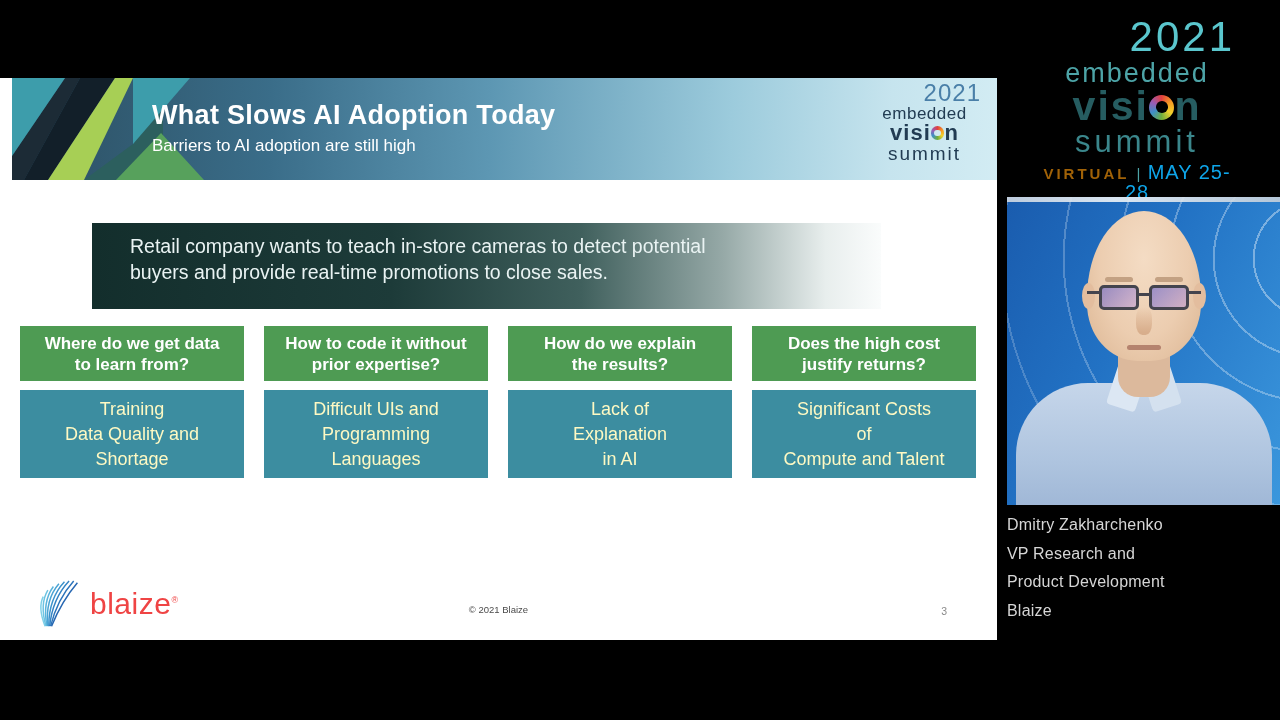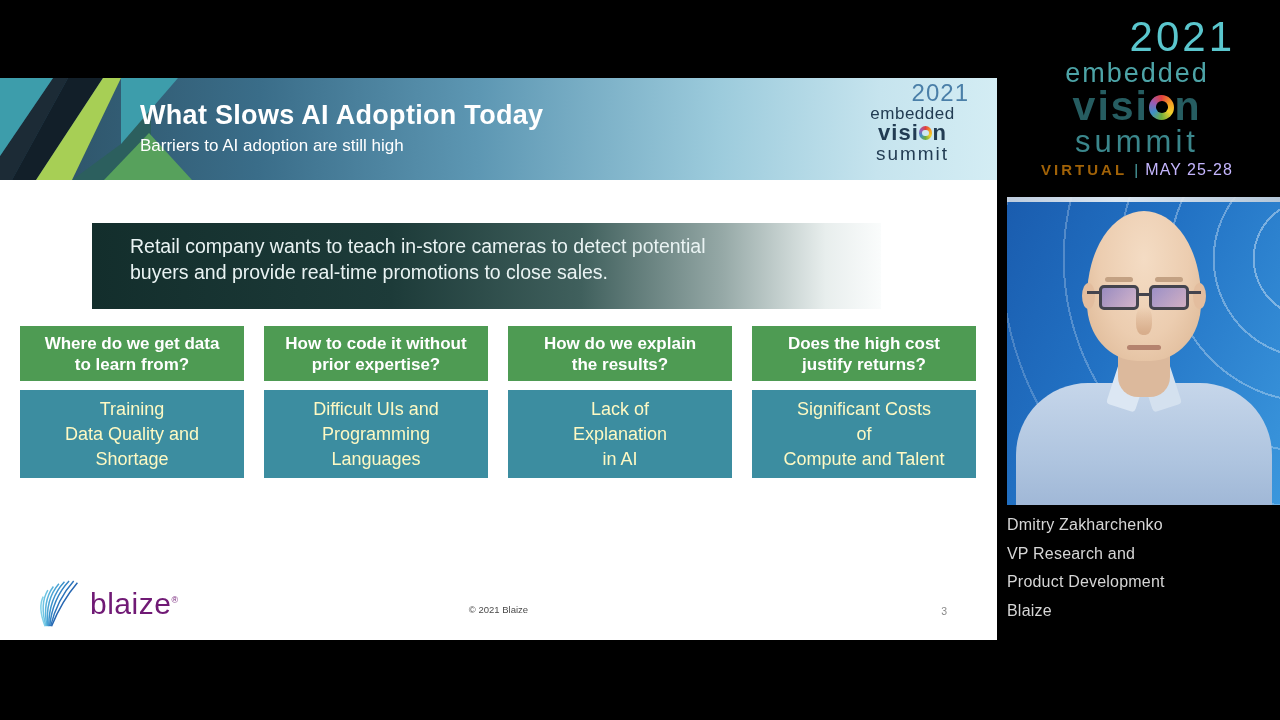--- a/index.html
+++ b/index.html
@@ -2,21 +2,21 @@
 <html><head>
 <meta charset="utf-8">
 <style>
   * { margin:0; padding:0; box-sizing:border-box; }
   html,body { width:1280px; height:720px; background:#000; font-family:"Liberation Sans", sans-serif; overflow:hidden; }
   #stage { position:absolute; top:0; left:0; width:1280px; height:720px; background:#000; }
 
   
   .slide { position:absolute; left:0; top:78px; width:997px; height:562px; background:#fff; }
 
-  .slide-header { position:absolute; left:0; top:0; width:997px; height:102px; overflow:hidden;
+  .slide-header { position:absolute; left:12px; top:0; width:997px; height:102px; overflow:hidden;
     background:linear-gradient(92deg,#2b4d60 0%,#3a6d89 26%,#5d97b3 48%,#9ccbdc 72%,#c6e4ee 88%,#d4edf4 100%); }
   .slide-header .shape { position:absolute; inset:0; }
   .sh-teal1   { background:#3d9dab; clip-path:polygon(0 0,53px 0,0 78px); }
   .sh-navy1   { background:#1c2b36; clip-path:polygon(53px 0,68px 0,12px 102px,0 102px,0 78px); }
   .sh-navy2   { background:#121f29; clip-path:polygon(68px 0,103px 0,36px 102px,12px 102px); }
   .sh-green1  { background:#a7cf55; clip-path:polygon(103px 0,121px 0,72px 102px,36px 102px); }
   .sh-teal2   { background:#3d9dab; clip-path:polygon(121px 0,178px 0,121px 66px); }
   .sh-dteal   { background:#2c5f5e; clip-path:polygon(121px 66px,151px 30px,151px 102px,72px 102px); }
   .sh-green2  { background:#57a15c; clip-path:polygon(149px 55px,192px 102px,104px 102px); }
 
@@ -39,37 +39,37 @@
     color:#e9f3f3; font-size:19.5px; line-height:26px; white-space:pre-line; }
 
   .cols { position:absolute; left:20px; top:248px; width:956px; display:grid;
     grid-template-columns:repeat(4,1fr); grid-template-rows:55px 88px; column-gap:20px; row-gap:9px; }
   .qbox { background:#4e9b53; color:#fff; font-weight:bold; font-size:17px; line-height:21px;
     display:flex; align-items:center; justify-content:center; text-align:center; white-space:pre-line; }
   .abox { background:#3c8da0; color:#fef9c3; font-size:18px; line-height:25px;
     display:flex; align-items:center; justify-content:center; text-align:center; white-space:pre-line; }
 
   .brand-block { position:absolute; left:34px; top:498px; display:flex; align-items:center; }
-  .brand-text { font-size:30px; color:#701a75; letter-spacing:.5px; margin-left:8px; font-weight:normal; }
+  .brand-text { font-size:30px; color:#ef4444; letter-spacing:.5px; margin-left:8px; font-weight:normal; }
   .brand-text sup { font-size:9px; vertical-align:super; }
   .copyright { position:absolute; left:0; width:997px; top:526px; text-align:center; font-size:9.5px; color:#4a4a4a; }
   .pagenum { position:absolute; right:50px; top:527px; font-size:10.5px; color:#8a8a8a; }
 
   
   .panel { position:absolute; left:997px; top:0; width:283px; height:720px; background:#000; }
 
   .evs-logo { position:absolute; left:40px; top:16px; width:200px; text-align:center; line-height:1.0; }
   .evs-logo .yr  { font-size:42px; color:#5ac6cd; letter-spacing:3px; text-align:right; padding-right:2px; font-weight:300; }
   .evs-logo .emb { font-size:27px; color:#4da4a7; letter-spacing:2px; margin-top:2px; }
   .evs-logo .vis { font-size:41px; color:#265d61; font-weight:bold; letter-spacing:2px; line-height:.95; }
   .evs-logo .sum { font-size:31px; color:#3b878c; letter-spacing:4px; line-height:1.0; }
   .evs-virtual { margin-top:5px; font-size:15px; }
   .evs-virtual .v  { color:#a16207; font-weight:bold; letter-spacing:3px; }
   .evs-virtual .s  { color:#4da4a7; padding:0 3px; }
-  .evs-virtual .d  { color:#c4b5fd; font-size:16px; letter-spacing:1px; }
+  .evs-virtual .d  { color:#0ea5e9; font-size:20px; letter-spacing:1px; }
 
   .video { position:absolute; left:10px; top:197px; width:273px; height:308px; overflow:hidden;
     background-image:
       radial-gradient(circle at 112% 20%, transparent 0 58px, rgba(255,255,255,.38) 58px 60px, transparent 60px 98px,
         rgba(255,255,255,.33) 98px 100px, transparent 100px 142px, rgba(255,255,255,.3) 142px 144px, transparent 144px 192px,
         rgba(255,255,255,.27) 192px 194px, transparent 194px 248px, rgba(255,255,255,.24) 248px 250px, transparent 250px 310px,
         rgba(255,255,255,.2) 310px 312px, transparent 312px),
       linear-gradient(118deg,#1a5cae 0%,#2272c4 42%,#3b97dd 100%);
   }
   .video-topstrip { position:absolute; left:0; top:0; width:100%; height:5px;

